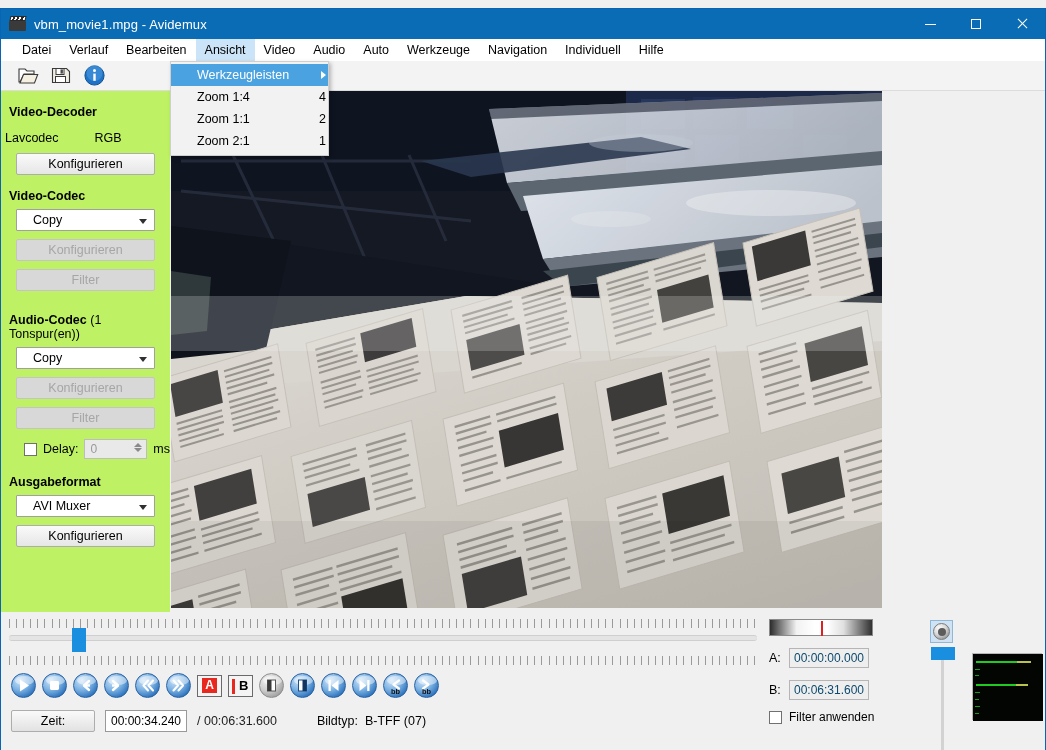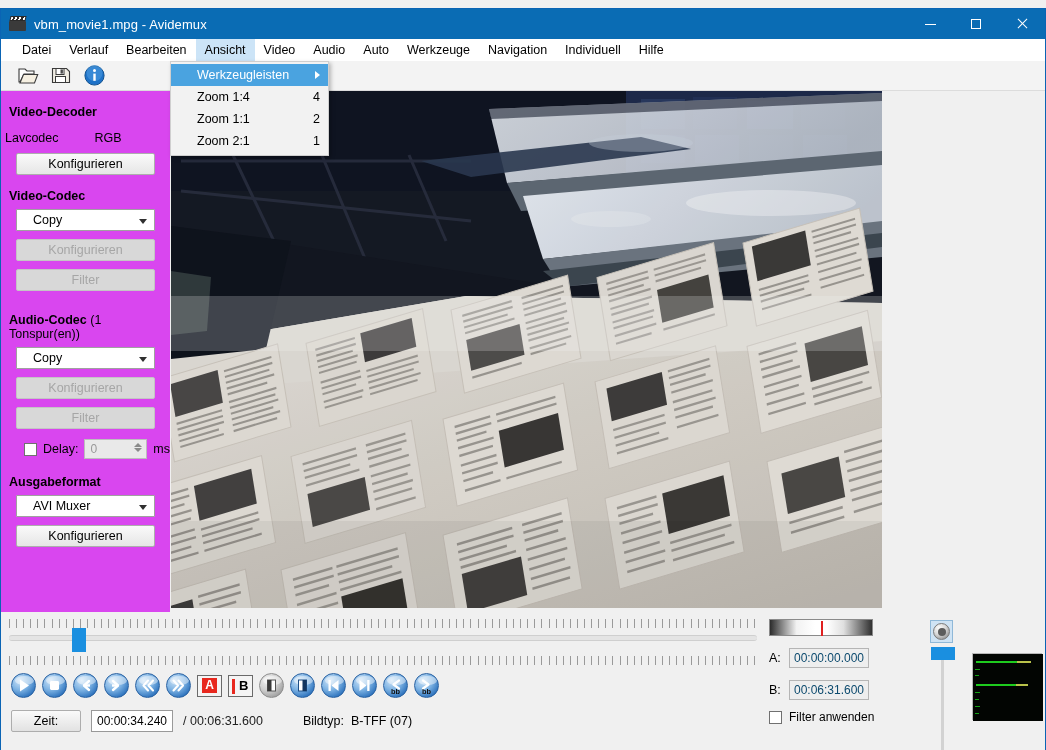--- a/index.html
+++ b/index.html
@@ -78,36 +78,36 @@
 
   
   #dropdown {
     position:absolute; left:169px; top:52px; width:159px;
     background:#f2f2f2; border:1px solid #cfcfcf;
     box-shadow:2px 2px 4px rgba(0,0,0,.25);
     z-index:60; padding:2px 0 3px 0;
   }
   .dd-item {
     height:22px; display:flex; align-items:center;
-    padding-left:26px; padding-right:8px; font-size:12.5px; color:#000;
+    padding-left:26px; padding-right:2px; font-size:12.5px; color:#000;
     position:relative;
   }
   .dd-item.sel { background:#4aa3e0; color:#fff; }
   .dd-item .accel { margin-left:auto; font-size:12.5px; }
   .dd-arrow {
     margin-left:auto; width:0;height:0;
     border-left:5px solid currentColor; border-top:4px solid transparent; border-bottom:4px solid transparent;
   }
 
   
   #body-row { flex:1 1 auto; display:flex; min-height:0; position:relative; }
 
   
   #sidebar {
-    width:169px; flex:0 0 169px; background:#d946ef;
+    width:169px; flex:0 0 169px; background:#bef264;
     padding:6px 0 0 0; position:relative;
   }
   .grp-title { font-weight:bold; font-size:12.5px; margin:8px 0 6px 8px; color:#000; }
   .grp-title .sub { font-weight:normal; }
   .codec-line { display:flex; gap:36px; font-size:12.5px; padding:6px 0 8px 4px; }
   .btn {
     display:block; width:139px; height:22px; margin:0 auto;
     background:linear-gradient(#fafafa,#e6e6e6);
     border:1px solid #adadad; border-radius:2px;
     font-size:12.5px; color:#000; text-align:center; line-height:20px;
@@ -177,21 +177,21 @@
     width:25px; height:22px; border:1px solid #6a6a6a; background:#f4f4f4;
     display:flex; align-items:center; justify-content:center;
     font-size:13px; font-weight:bold; color:#000; position:relative;
   }
   .sqbtn .red { background:#e8281e; color:#fff; display:inline-block; width:15px; text-align:center; line-height:15px; font-size:12px;}
   .sqbtn .tick { position:absolute; left:3px; top:3px; width:3px; height:15px; background:#e8281e; }
   .sqbtn .lbl  { position:absolute; left:10px; top:2px; font-size:13px; }
 
   #status-row { position:absolute; left:10px; top:98px; display:flex; align-items:center; gap:10px; font-size:12.5px; }
   #zeit-btn {
-    width:70px; height:22px; background:linear-gradient(#fafafa,#e2e2e2);
+    width:84px; height:22px; background:linear-gradient(#fafafa,#e2e2e2);
     border:1px solid #adadad; border-radius:2px; text-align:center; line-height:20px;
   }
   #time-field {
     width:82px; height:22px; background:#fff; border:1px solid #999;
     text-align:center; line-height:20px; font-size:12px;
   }
   .muted { color:#222; }
 
   
   #ab-cluster { position:absolute; left:768px; top:7px; width:150px; }

